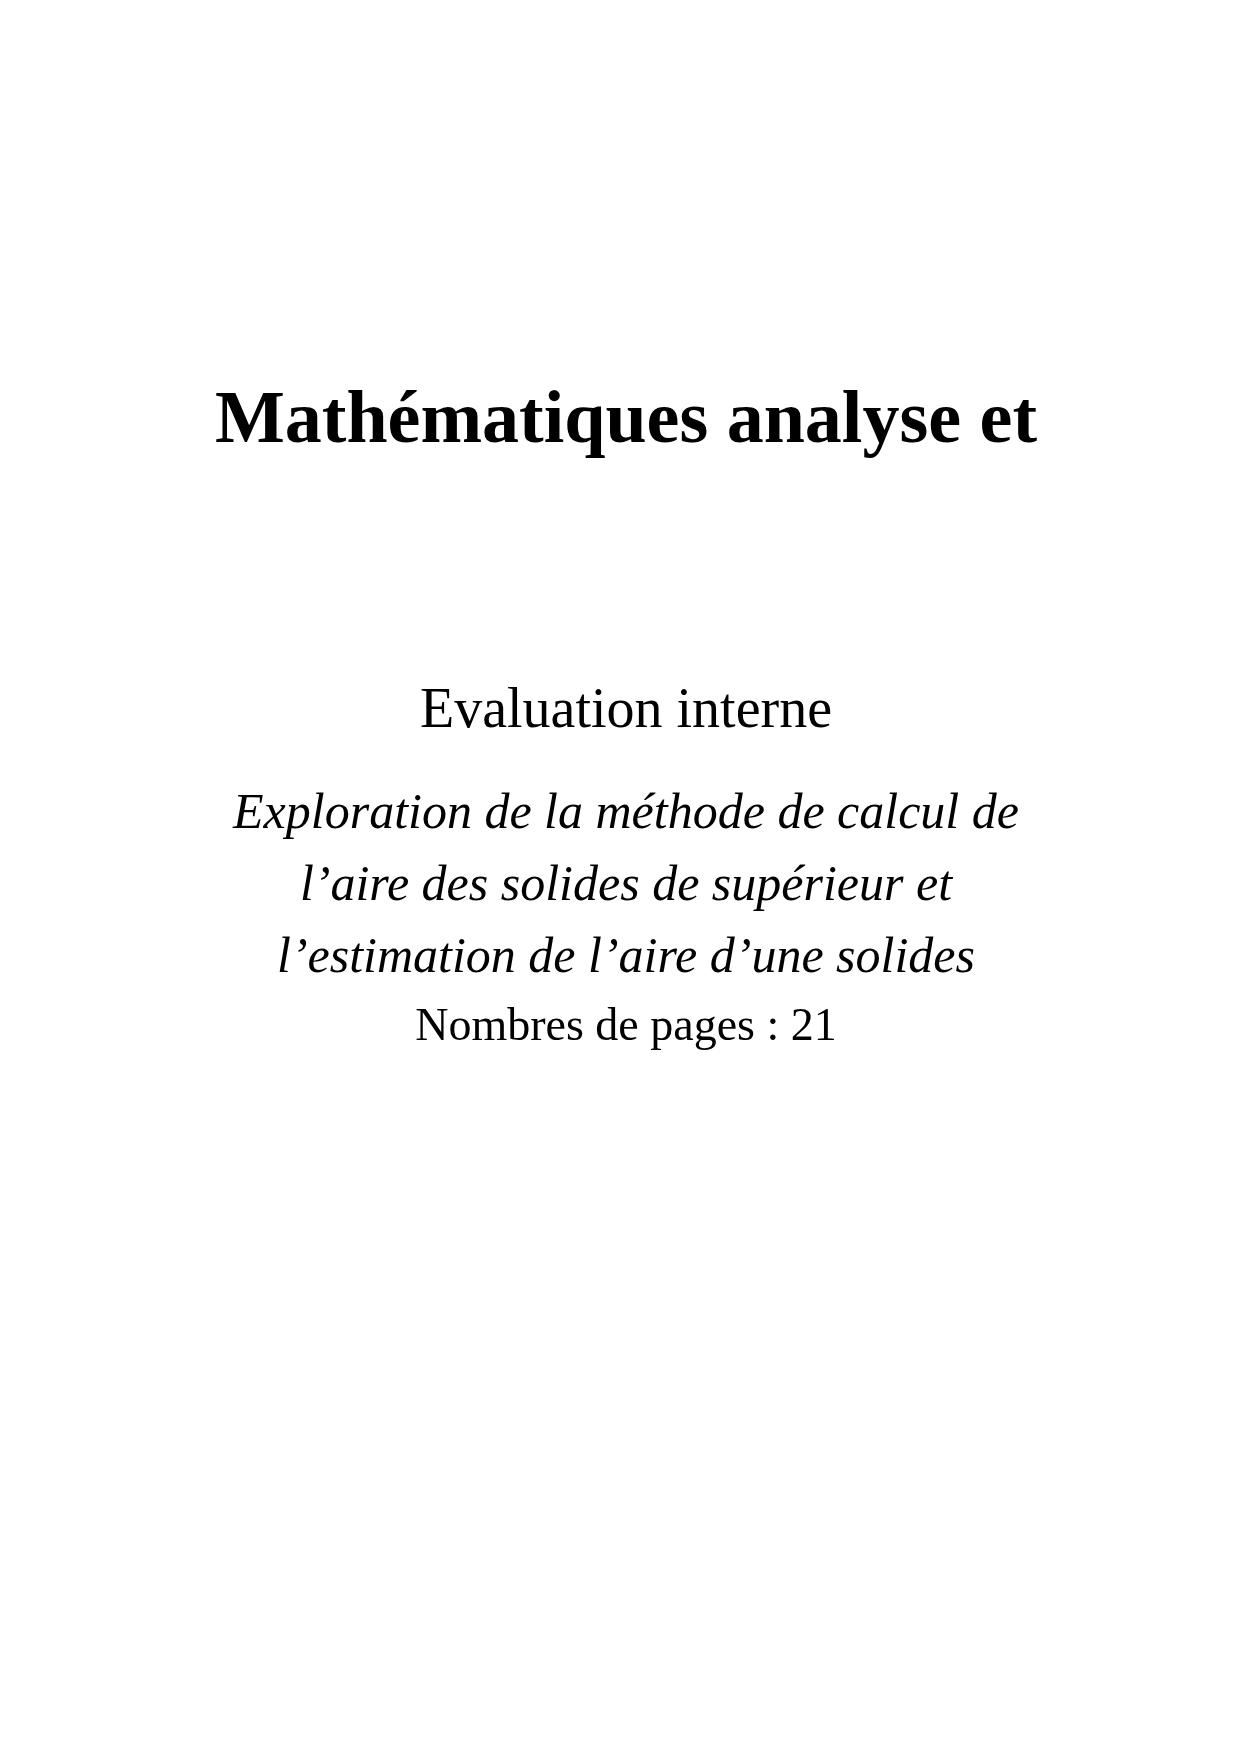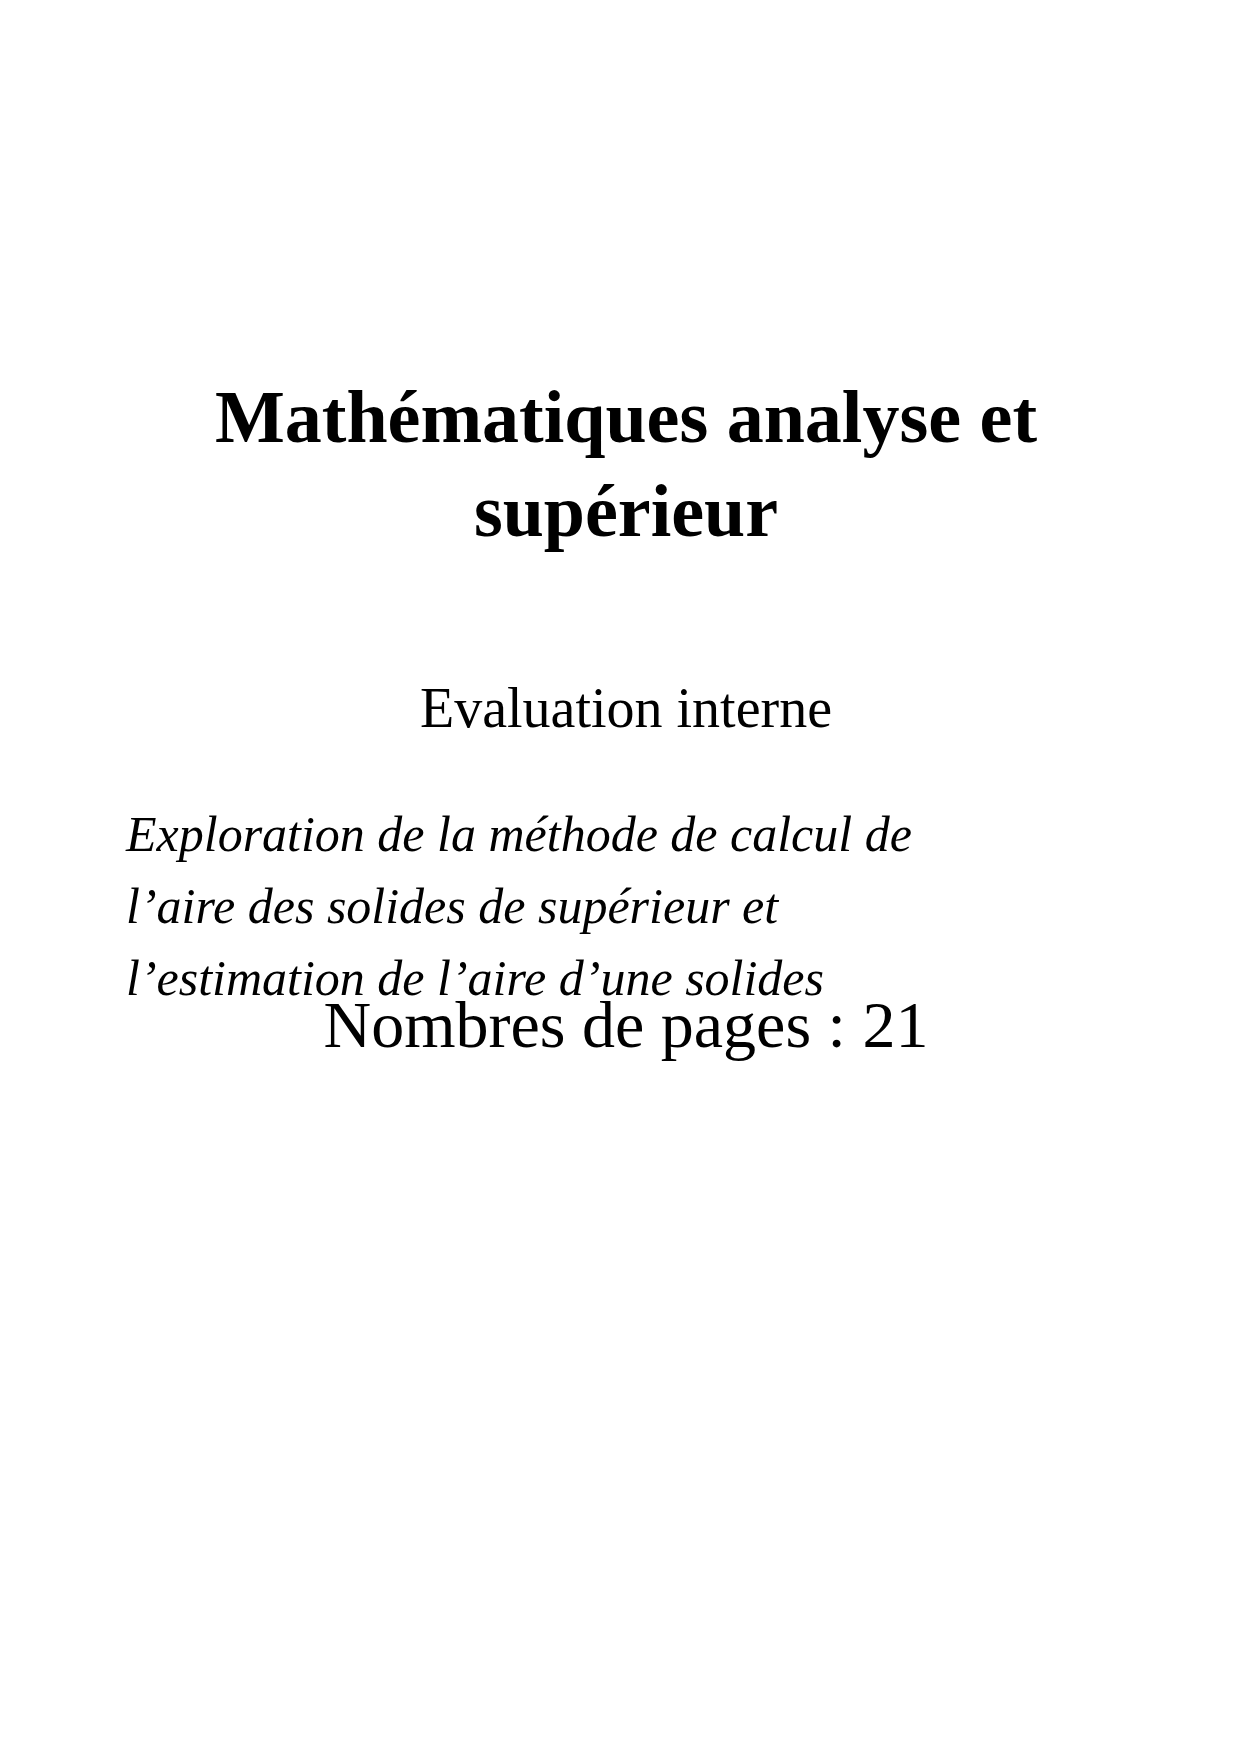--- a/index.html
+++ b/index.html
@@ -3,33 +3,32 @@
   <meta charset="utf-8">
   <style>
     html, body { margin: 0; padding: 0; background: #ffffff; }
     body { width: 1240px; height: 1754px; position: relative; overflow: hidden;
       font-family: "Liberation Serif", serif; color: #000; }
     .page { position: absolute; left: 6px; top: 0; width: 1240px; height: 1305px; padding-left: 44px; }
     .title { position: absolute; left: 120px; width: 1000px; top: 370px; text-align: center;
       font-weight: bold; font-size: 74px; line-height: 94px; }
     .subtitle { position: absolute; left: 120px; width: 1000px; top: 668px; text-align: center;
       font-size: 56px; line-height: 80px; }
-    .desc { position: absolute; left: 120px; width: 1000px; top: 775px; 
-      font-style: italic; font-size: 50px; line-height: 72px; margin-top: 23px; }
+    .desc { position: absolute; left: 120px; width: 1000px; top: 775px; text-align: center;
+      font-style: italic; font-size: 50px; line-height: 72px; }
     .pages { position: absolute; left: 120px; width: 1000px; top: 995px; text-align: center;
-      font-size: 66px; line-height: 60px; }
+      font-size: 46px; line-height: 60px; }
     .line { display: block; }
   </style>
 </head>
 <body>
 
 <div class="page">
   <div class="title">
     <span class="line">Mathématiques analyse et</span>
-    <span class="line">supérieur</span>
   </div>
   <div class="subtitle">Evaluation interne</div>
   <div class="desc">
     <span class="line">Exploration de la méthode de calcul de</span>
     <span class="line">l’aire des solides de supérieur et</span>
     <span class="line">l’estimation de l’aire d’une solides</span>
   </div>
   <div class="pages">Nombres de pages : 21</div>
 </div>
 

